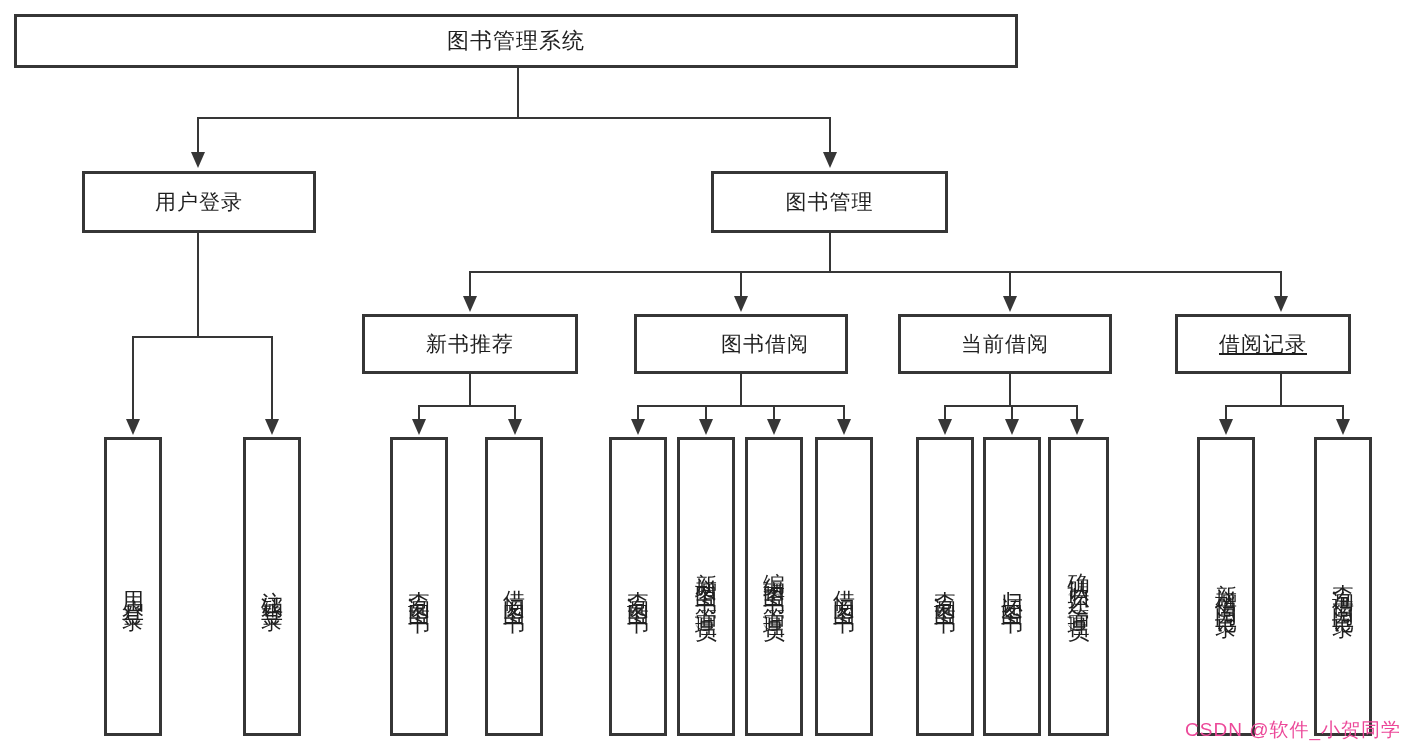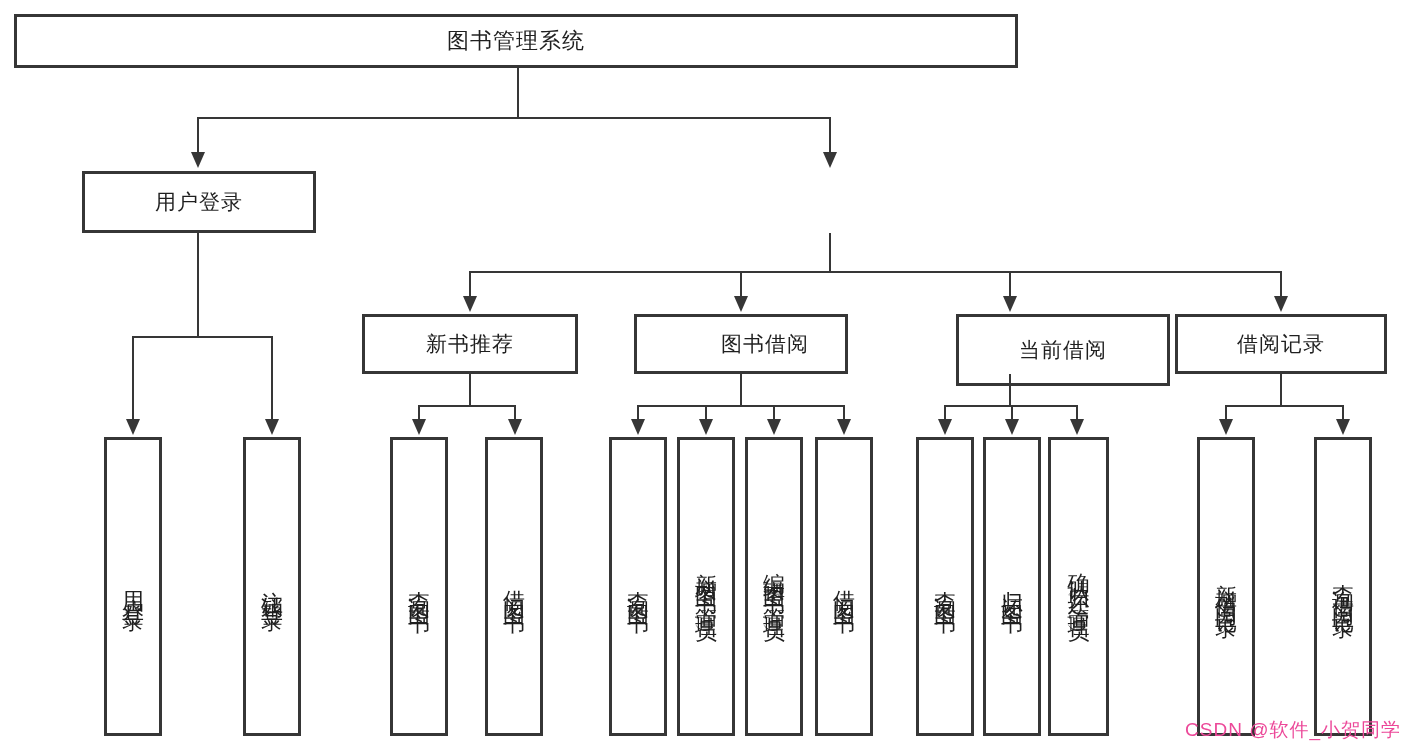--- a/index.html
+++ b/index.html
@@ -67,20 +67,23 @@
   <div class="vline" style="left:517px; top:68px;  height:50px;"></div>
   <div class="hline" style="left:197px; top:117px; width:634px;"></div>
   <div class="vline" style="left:197px; top:118px; height:36px;"></div>
   <div class="arr" style="left:191px; top:152px;"></div>
   <div class="vline" style="left:829px; top:118px; height:36px;"></div>
   <div class="arr" style="left:823px; top:152px;"></div>
 
   <div class="box" style="left:82px; top:171px; width:234px; height:62px;">
     <span class="h-label">用户登录</span>
   </div>
+  <div class="box" style="left:711px; top:171px; width:237px; height:62px;">
+    <span class="h-label">图书管理</span>
+  </div>
 
   <div class="vline" style="left:197px; top:233px; height:104px;"></div>
   <div class="hline" style="left:132px; top:336px; width:141px;"></div>
   <div class="vline" style="left:132px; top:336px; height:85px;"></div>
   <div class="arr" style="left:126px; top:419px;"></div>
   <div class="vline" style="left:271px; top:336px; height:85px;"></div>
   <div class="arr" style="left:265px; top:419px;"></div>
 
   <div class="vline" style="left:829px;  top:233px; height:40px;"></div>
   <div class="hline" style="left:469px;  top:271px; width:813px;"></div>
@@ -92,24 +95,24 @@
   <div class="arr" style="left:1003px; top:296px;"></div>
   <div class="vline" style="left:1280px; top:271px; height:27px;"></div>
   <div class="arr" style="left:1274px; top:296px;"></div>
 
   <div class="box" style="left:362px; top:314px; width:216px; height:60px;justify-content:center;">
     <span class="h-label">新书推荐</span>
   </div>
   <div class="box" style="left:634px; top:314px; width:214px; height:60px;padding-left:48px;">
     <span class="h-label">图书借阅</span>
   </div>
-  <div class="box" style="left:956px; top:314px; width:214px; height:72px;">
+  <div class="box" style="left:898px; top:314px; width:214px; height:60px;">
     <span class="h-label">当前借阅</span>
   </div>
-  <div class="box" style="left:1175px; top:314px; width:212px; height:60px;">
+  <div class="box" style="left:1175px; top:314px; width:176px; height:60px;text-decoration:underline;">
     <span class="h-label">借阅记录</span>
   </div>
 
   <div class="vline" style="left:469px; top:374px; height:33px;"></div>
   <div class="hline" style="left:418px; top:405px; width:98px;"></div>
   <div class="vline" style="left:418px; top:405px; height:16px;"></div>
   <div class="arr" style="left:412px; top:419px;"></div>
   <div class="vline" style="left:514px; top:405px; height:16px;"></div>
   <div class="arr" style="left:508px; top:419px;"></div>
 

